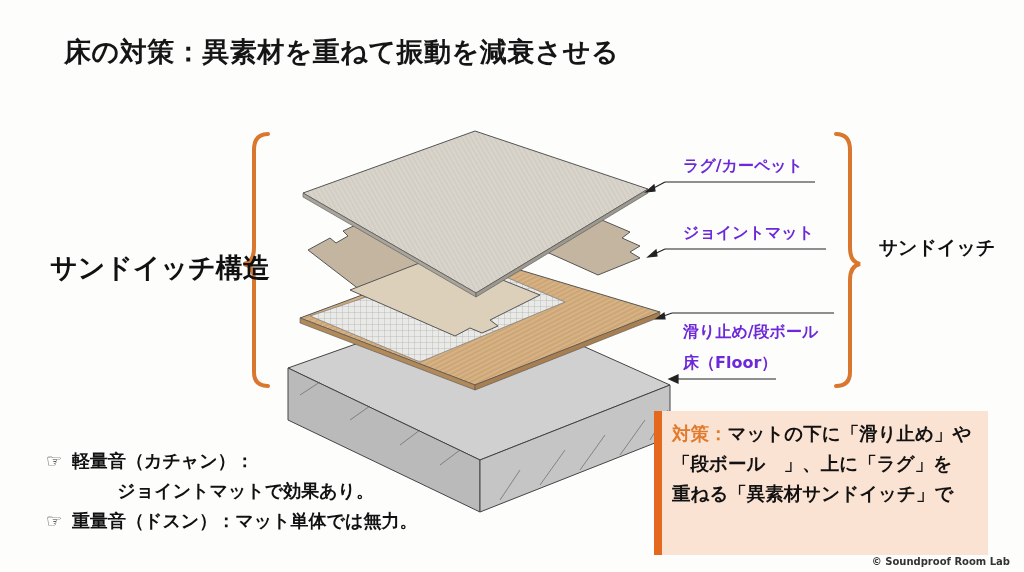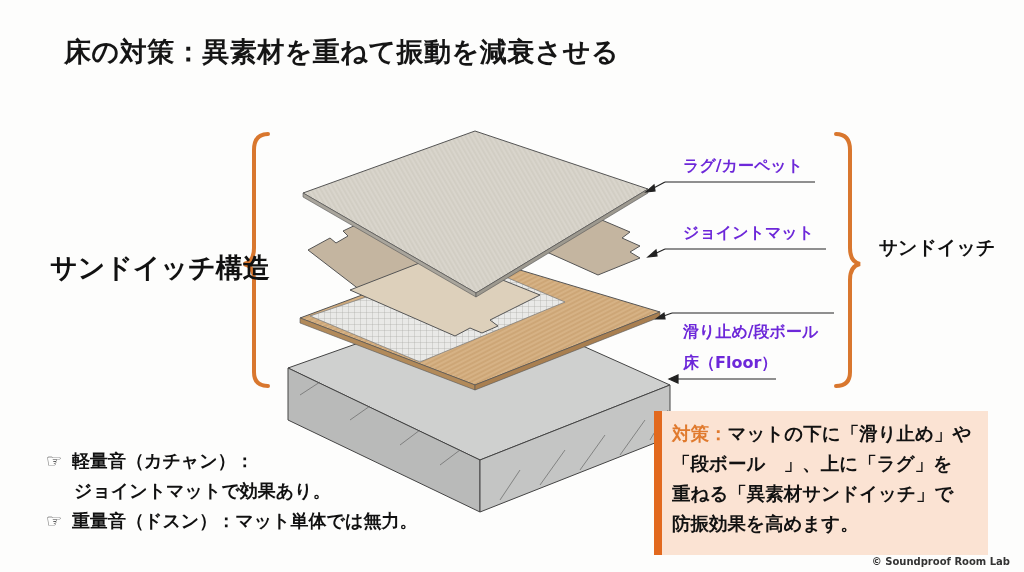--- a/index.html
+++ b/index.html
@@ -6,21 +6,21 @@
   body { width:1024px; height:572px; background:#fdfdfc; position:relative; overflow:hidden;
          font-family:"DejaVu Sans", "Liberation Sans", sans-serif; color:#111; }
   .title { position:absolute; left:40px; top:34px; font-size:27px; font-weight:bold; letter-spacing:0.5px; color:#151515;margin-left:24px; }
   .illus { position:absolute; left:0; top:0; width:1024px; height:572px; }
   .side-label-left { position:absolute; left:50px; top:250px; font-size:27px; font-weight:bold; }
   .side-label-right { position:absolute; left:862px; top:232px; font-size:19px; font-weight:bold; text-align:center; line-height:30px; width:150px; }
   .layer-label { position:absolute; font-size:16px; font-weight:bold; color:#6d28d9; white-space:nowrap; }
   .notes { position:absolute; left:46px; top:446px; font-size:18px; font-weight:bold; line-height:30px; }
   .note-row { display:flex; align-items:baseline; }
   .note-icon { width:26px; font-size:18px; font-weight:normal; color:#333; }
-  .note-indent { padding-left:28px; }
+  .note-indent { padding-left:28px;text-align:center; }
   .callout { position:absolute; left:654px; top:411px; width:334px; height:144px; background:#fbe3d3;
              border-left:8px solid #e2691e; box-sizing:border-box; padding:8px 0 0 10px;
              font-size:18.5px; font-weight:bold; line-height:30px; color:#121212; }
   .callout .lead { color:#e07a2e; }
   .copyright { position:absolute; right:14px; top:556px; font-size:10px; font-weight:bold; color:#333; }
 </style>
 </head>
 <body>
 
 <div class="title">床の対策：異素材を重ねて振動を減衰させる</div>
@@ -108,16 +108,15 @@
   <div class="note-row">
     <span class="note-icon">☞</span>
     <span>重量音（ドスン）：マット単体では無力。</span>
   </div>
 </div>
 
 <div class="callout">
   <div><span class="lead">対策：</span><span>マットの下に「滑り止め」や</span></div>
   <div>「段ボール　」、上に「ラグ」を</div>
   <div>重ねる「異素材サンドイッチ」で</div>
-  <div>防振効果を高めます。</div>
 </div>
 
 <div class="copyright">© Soundproof Room Lab</div>
 
 </body></html>

